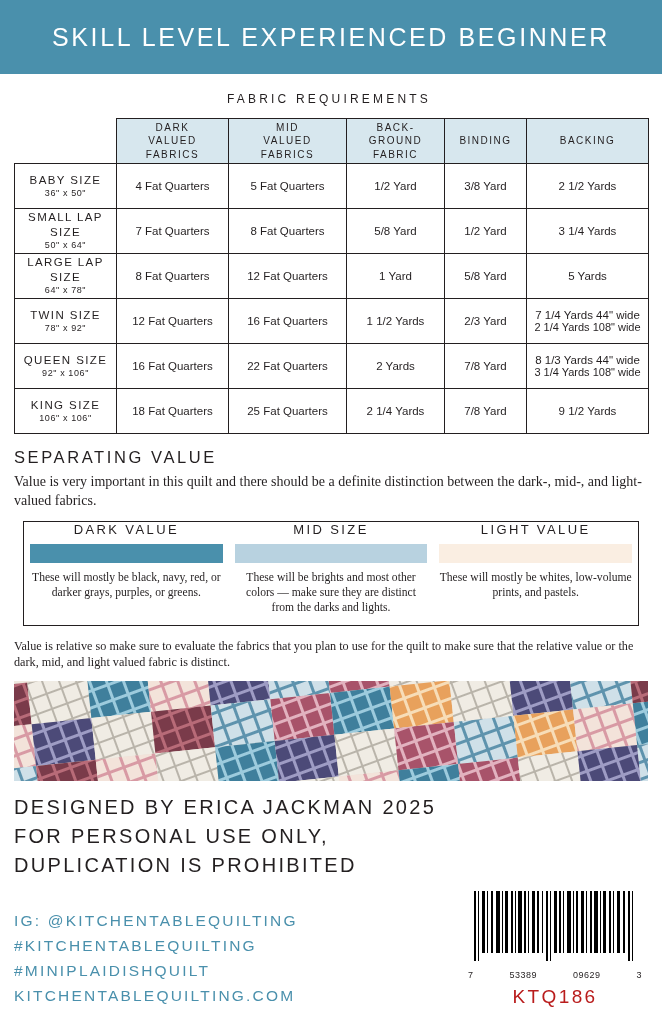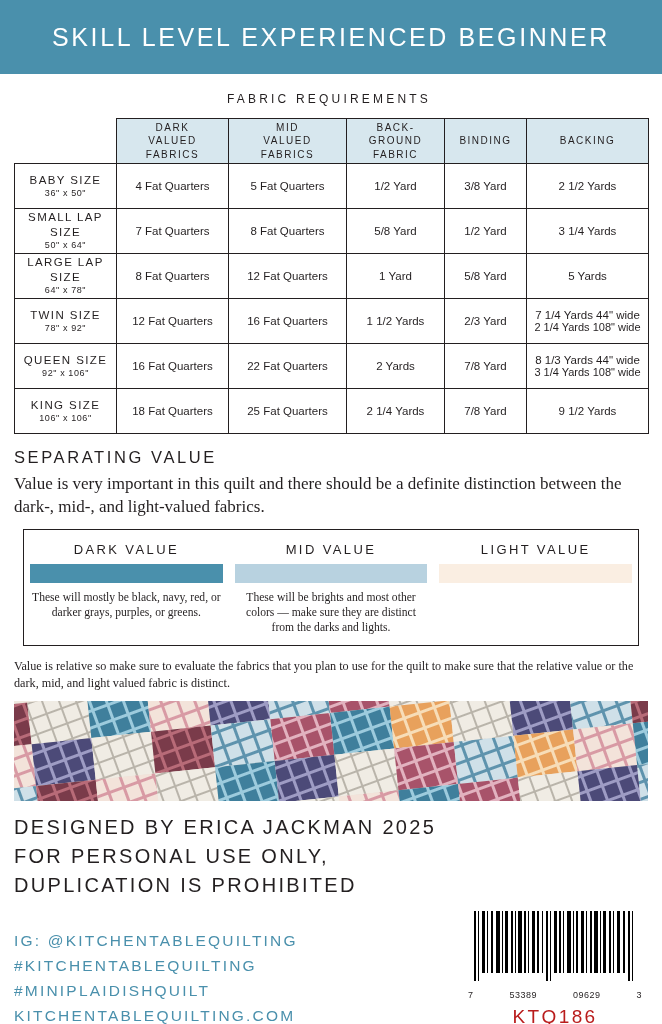--- a/index.html
+++ b/index.html
@@ -88,30 +88,30 @@
   }
   table.fabric tbody tr { height: 45px; }
 
   
   .sub-title {
     font-size: 16.5px;
     letter-spacing: 2.6px;
     margin: 14px 8px 6px 14px;
   }
   .para {
-    font-size: 17px;
+    font-size: 14px;
     line-height: 1.35;
     margin: 0 14px 10px 14px;
     font-family: "Liberation Serif", serif;
   }
 
   .value-box {
     margin: 0 23px;
     border: 1px solid #231f20;
-    padding: 12px 0 10px 0;
+    padding: 0 0 10px 0;
   }
   .value-cols {
     display: flex;
   }
   .value-col {
     flex: 1 1 0;
     text-align: center;
     padding: 0 6px;
   }
   .value-head {
@@ -310,27 +310,28 @@
 <div class="para">Value is very important in this quilt and there should be a definite distinction between the dark-, mid-, and light-valued fabrics.</div>
 
 <div class="value-box">
   <div class="value-cols">
     <div class="value-col">
       <div class="value-head">DARK VALUE</div>
       <div class="swatch" style="background:#4a90ac"></div>
       <div class="value-desc">These will mostly be black, navy, red, or darker grays, purples, or greens.</div>
     </div>
     <div class="value-col">
-      <div class="value-head">MID VALUE</div>
+      <div class="value-head">MID SIZE</div>
       <div class="swatch" style="background:#b8d2e0"></div>
       <div class="value-desc">These will be brights and most other colors — make sure they are distinct from the darks and lights.</div>
     </div>
     <div class="value-col">
       <div class="value-head">LIGHT VALUE</div>
       <div class="swatch" style="background:#faeee2"></div>
+      <div class="value-desc">These will mostly be whites, low-volume prints, and pastels.</div>
     </div>
   </div>
 </div>
 
 <div class="para2">Value is relative so make sure to evaluate the fabrics that you plan to use for the quilt to make sure that the relative value or the dark, mid, and light valued fabric is distinct.</div>
 
 <div class="photo">
   <svg width="634" height="100" viewBox="0 0 634 100" xmlns="http://www.w3.org/2000/svg">
     <defs>
       <pattern id="p1" width="16" height="16" patternUnits="userSpaceOnUse" patternTransform="rotate(-14)">

